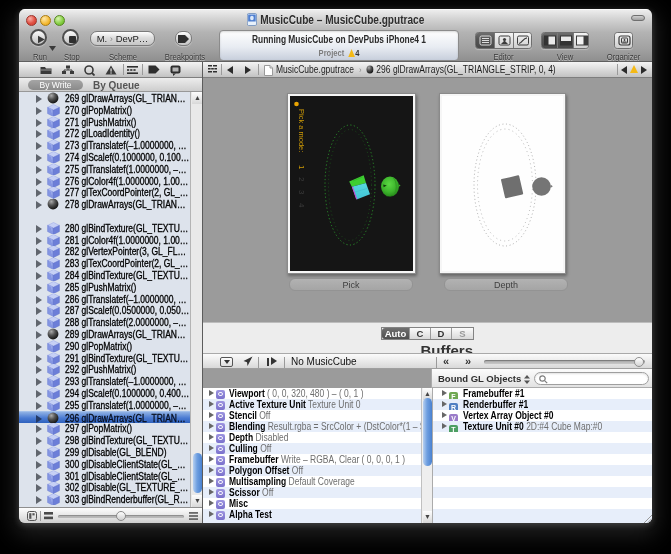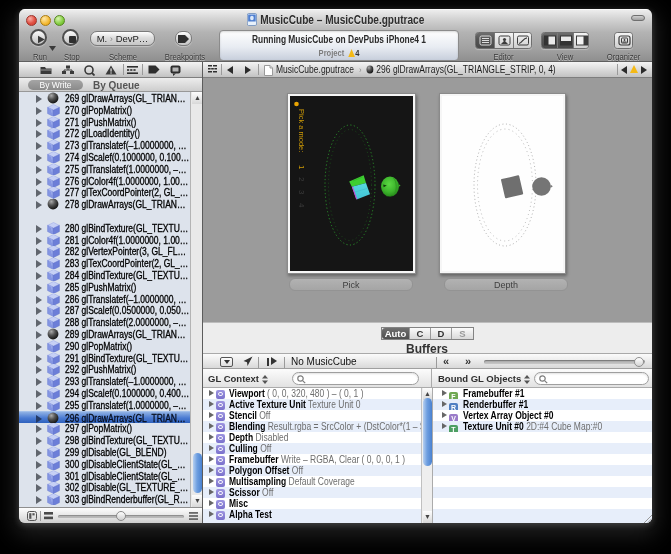--- a/index.html
+++ b/index.html
@@ -47,21 +47,21 @@
 
 #editor{position:absolute;left:184px;top:69px;width:449px;height:445px;background:#9b9b9b}
 #divider{position:absolute;left:183px;top:53px;width:1px;height:461px;background:#5c5c5c}
 .panel{position:absolute;top:15px;height:181px;background:#f6f6f6;border:1px solid #8a8a8a;box-shadow:1px 2px 3px rgba(0,0,0,.35);padding:2px}
 .pcap{position:absolute;top:269px;height:13px;border-radius:6px;background:linear-gradient(#b2b2b2,#a5a5a5);border:1px solid #939393;font-size:9px;color:#3f3f3f;text-align:center;line-height:12px}
 #bufbar{position:absolute;left:184px;top:313px;width:449px;height:31px;background:#ededed;border-top:1px solid #bdbdbd}
 #bufseg{position:absolute;left:178px;top:4px;height:13px;display:flex;border:1px solid #838383;border-radius:0;overflow:hidden;background:linear-gradient(#fbfbfb,#d9d9d9)}
 #bufseg span{display:block;height:100%;font-size:9.5px;font-weight:bold;text-align:center;border-right:1px solid #9a9a9a;color:#333;line-height:12px}
 #bufseg span:last-child{border-right:none}
 #bufseg .on{background:linear-gradient(#707070,#4f4f4f);color:#fff}
-#buflab{position:absolute;left:178px;top:19px;width:92px;text-align:center;font-size:12px;font-weight:bold;color:#333}
+#buflab{position:absolute;left:178px;top:19px;width:92px;text-align:right;font-size:15px;font-weight:bold;color:#333}
 
 #dbgbar{position:absolute;left:184px;top:344px;width:449px;height:16px;background:linear-gradient(#fbfbfb,#d9d9d9);border-top:1px solid #a9a9a9;border-bottom:1px solid #9f9f9f}
 #dbgbar .txt{position:absolute;left:72px;top:2px;font-size:10px;color:#111}
 
 .phead{position:absolute;top:360px;height:19px;background:linear-gradient(#fcfcfc,#e2e2e2);border-bottom:1px solid #ababab;font-size:9.5px;font-weight:bold;color:#2e2e2e}
 .search{position:absolute;top:2.5px;height:13px;border:1px solid #9f9f9f;border-radius:7px;background:#fff;box-shadow:inset 0 1px 2px rgba(0,0,0,.12)}
 .drow{position:absolute;height:11px;width:100%;background:#fff;font-size:10px;white-space:nowrap;overflow:hidden}
 .drow.alt{background:#e7eefa}
 .drow b{color:#000}
 .drow .dval{color:#6d6d6d}
@@ -694,33 +694,20 @@
   <div style="position:absolute;left:68px;top:3px;width:0;height:0;border-top:4.5px solid transparent;border-bottom:4.5px solid transparent;border-left:6.5px solid #333"></div>
   <div class="vsep" style="left:81px;top:3px"></div>
   <div class="txt" style="left:88px">No MusicCube</div>
   <div class="vsep" style="left:233px;top:3px"></div>
   <div style="position:absolute;left:240px;top:1px;font-size:11px;font-weight:bold;color:#333">«</div>
   <div style="position:absolute;left:262px;top:1px;font-size:11px;font-weight:bold;color:#333">»</div>
   <div style="position:absolute;left:281px;top:5.5px;width:161px;height:4px;border-radius:2px;background:linear-gradient(#a8a8a8,#c8c8c8);box-shadow:inset 0 1px 1px rgba(0,0,0,.3)"></div>
   <div style="position:absolute;left:431px;top:2.5px;width:10px;height:10px;border-radius:50%;background:linear-gradient(#fff,#d4d4d4);border:1px solid #909090"></div>
  </div>
 
- <div class="phead" style="left:184px;width:228px">
-   <span style="position:absolute;left:5px;top:3.5px">GL Context</span>
-   <svg style="position:absolute;left:59px;top:5.5px" width="6" height="9">
-        <polygon points="3,0 6,3.5 0,3.5" fill="#555"></polygon>
-        <polygon points="3,9 6,5.5 0,5.5" fill="#555"></polygon>
-      </svg>
-   <div class="search" style="left:89px;width:127px">
-        <svg style="position:absolute;left:4px;top:2px" width="9" height="9">
-          <circle cx="3.5" cy="3.5" r="2.7" fill="none" stroke="#7b7b7b" stroke-width="1.2"></circle>
-          <line x1="5.6" y1="5.6" x2="8.2" y2="8.2" stroke="#7b7b7b" stroke-width="1.2"></line>
-        </svg>
-      </div>
- </div>
  <div class="phead" style="left:412px;width:221px;border-left:1px solid #ababab">
    <span style="position:absolute;left:6px;top:3.5px">Bound GL Objects</span>
    <svg style="position:absolute;left:92px;top:5.5px" width="6" height="9">
         <polygon points="3,0 6,3.5 0,3.5" fill="#555"></polygon>
         <polygon points="3,9 6,5.5 0,5.5" fill="#555"></polygon>
       </svg>
    <div class="search" style="left:102px;width:115px">
         <svg style="position:absolute;left:4px;top:2px" width="9" height="9">
           <circle cx="3.5" cy="3.5" r="2.7" fill="none" stroke="#7b7b7b" stroke-width="1.2"></circle>
           <line x1="5.6" y1="5.6" x2="8.2" y2="8.2" stroke="#7b7b7b" stroke-width="1.2"></line>

